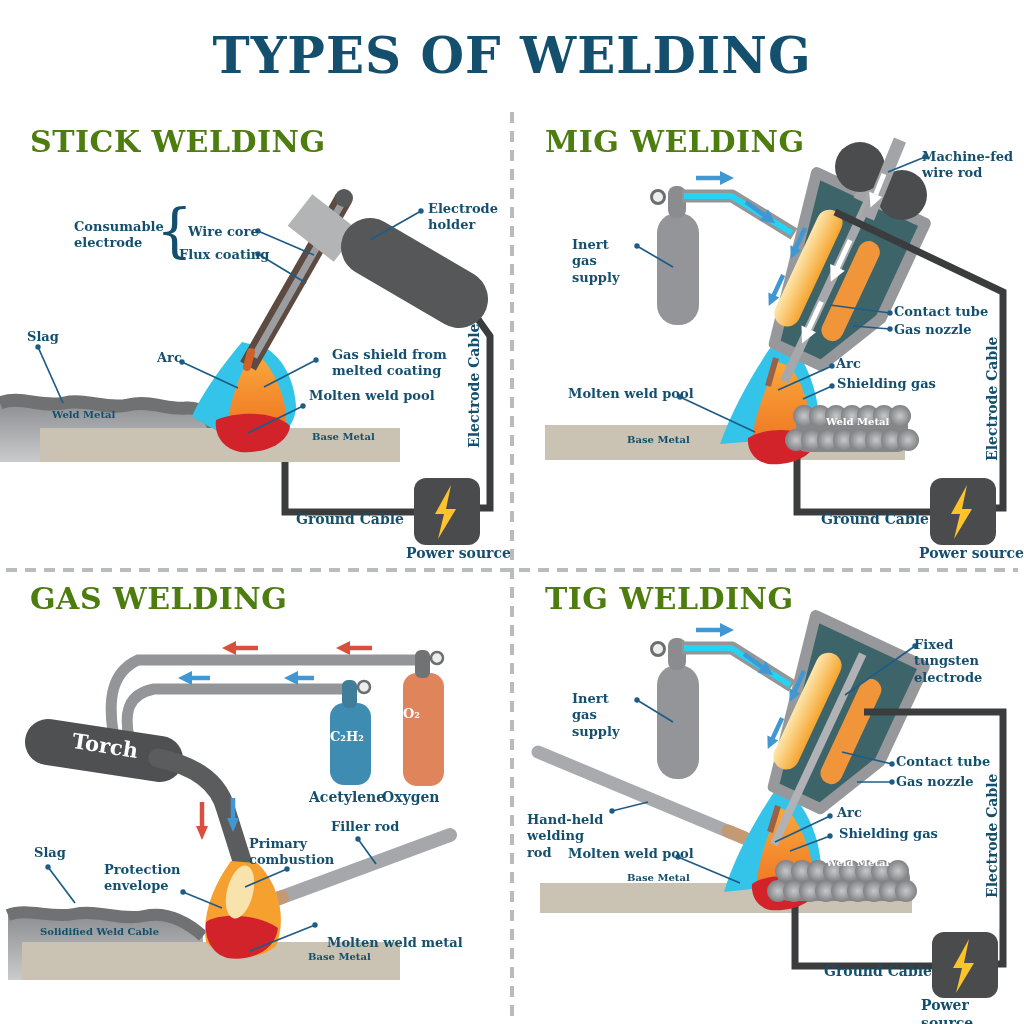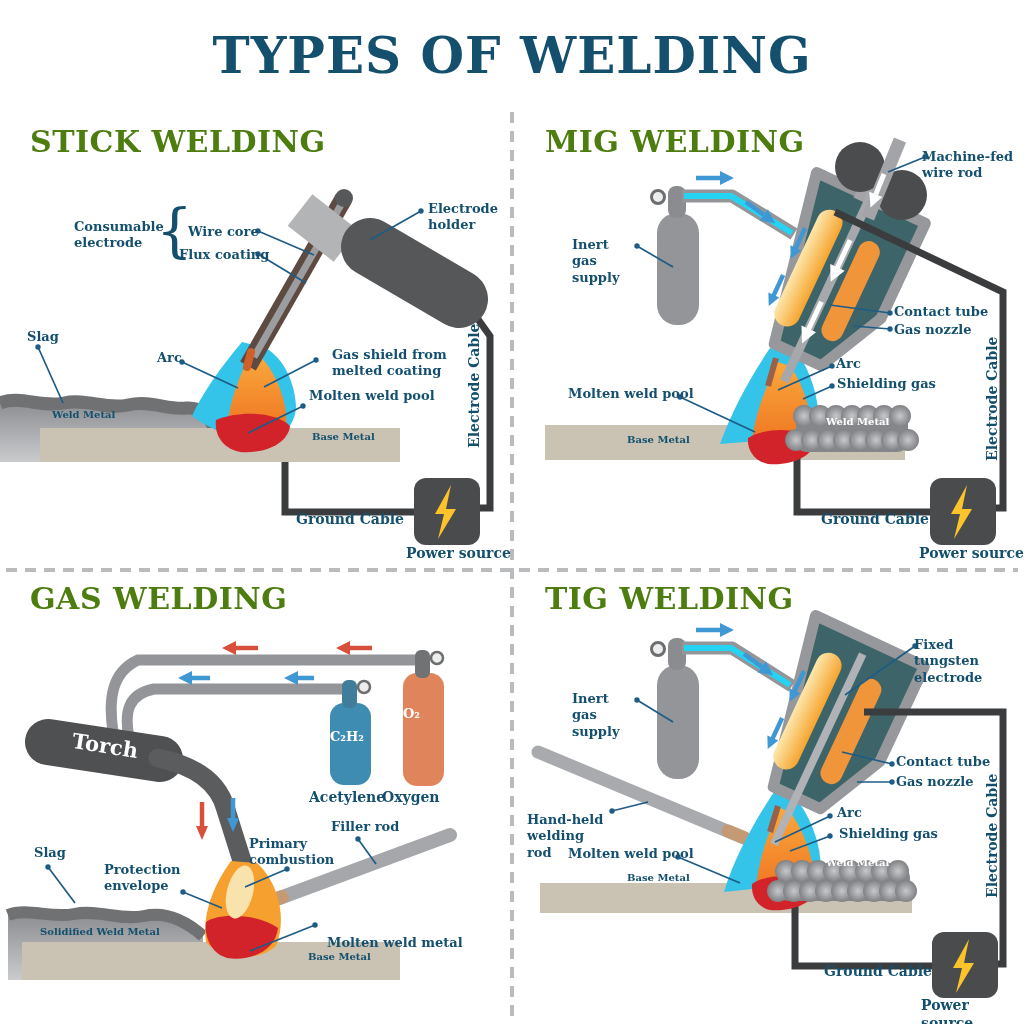--- a/index.html
+++ b/index.html
@@ -290,21 +290,21 @@
     <div class="lbl c white" style="left:403px;top:706px;width:42px">O₂</div>
     <div class="lbl c mid" style="left:309px;top:789px;width:84px">Acetylene</div>
     <div class="lbl c mid" style="left:382px;top:789px;width:84px">Oxygen</div>
     <div class="lbl" style="left:34px;top:845px">Slag</div>
     <div class="lbl c" style="left:104px;top:862px;width:88px">Protection
 envelope</div>
     <div class="lbl c" style="left:249px;top:836px;width:90px">Primary
 combustion</div>
     <div class="lbl" style="left:331px;top:819px">Filler rod</div>
     <div class="lbl" style="left:327px;top:935px">Molten weld metal</div>
-    <div class="lbl big" style="left:40px;top:926px">Solidified Weld Metal</div>
+    <div class="lbl big" style="left:40px;top:926px">Solidified Weld Cable</div>
     <div class="lbl big" style="left:308px;top:951px">Base Metal</div>
   </div>
 
   
   <div class="grp">
     <div class="hdg" style="left:545px;top:581px">TIG WELDING</div>
 
     <svg class="art" style="left:512px;top:570px" width="512" height="454" viewBox="0 0 512 454">
       <rect x="28" y="313" width="372" height="30" fill="#cac3b3"></rect>
       <path d="M283,330 L283,396 L420,396" stroke="#3b3c3e" stroke-width="7" fill="none"></path>

